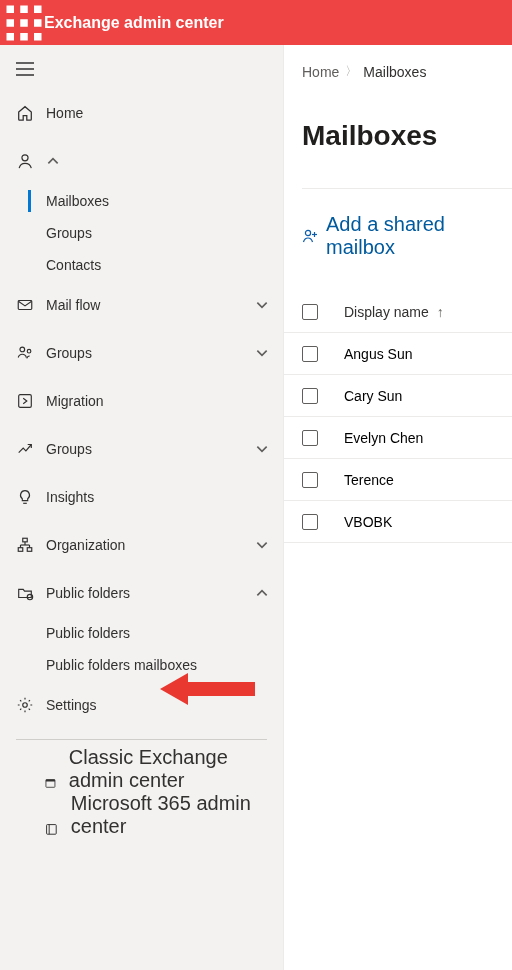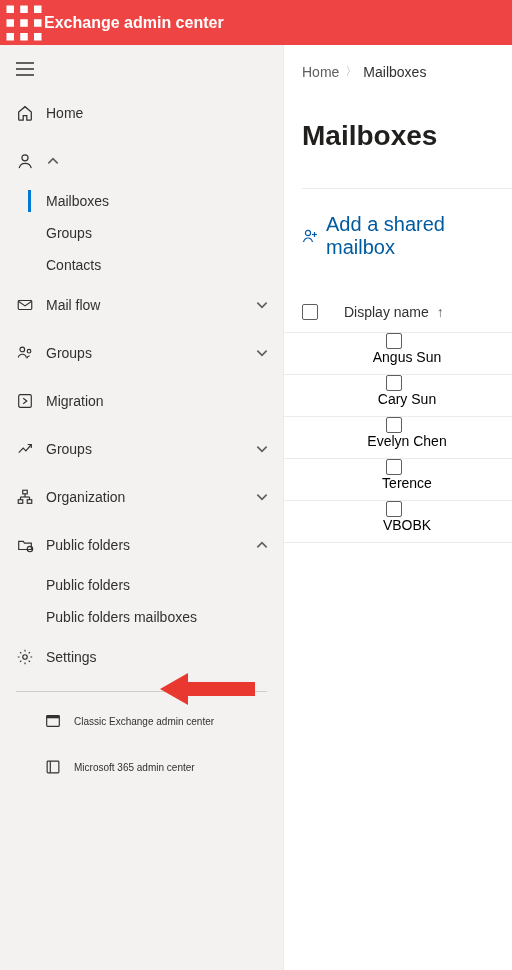--- a/index.html
+++ b/index.html
@@ -33,22 +33,22 @@
     color:#323130; cursor:pointer; position:relative;
   }
   .sub-item.selected::before {
     content:""; position:absolute; left:28px; top:5px; bottom:5px; width:3px;
     background:#0078d4;
   }
   .sub-item.selected { font-weight:400; }
 
   .sb-divider { border-top:1px solid #d0cecb; margin:10px 16px 6px; }
   .link-item {
-    display:flex; align-items:center; height:46px; padding:0 14px 0 16px;
-    font-size:10px; color:#323130; cursor:pointer;margin-left:28px;
+    display:flex; align-items:flex-end; height:46px; padding:0 14px 0 16px;
+    font-size:20px; color:#323130; cursor:pointer;margin-left:28px;
   }
   .link-item .icon { width:18px; height:18px; margin-right:12px; display:flex; align-items:center; justify-content:center; }
 
   
   .main { flex:1; background:#fff; border-left:1px solid #edebe9; padding:12px 0 0 0; overflow:hidden; }
   .breadcrumbs { display:flex; align-items:center; gap:6px; padding:6px 0 0 18px; font-size:14px; color:#605e5c; }
   .breadcrumbs .crumb { cursor:pointer; color:#323130; }
   .breadcrumbs .crumb:first-child { color:#605e5c; }
   .breadcrumbs .sep { color:#a19f9d; font-size:12px; }
   h1.page-title { font-size:28px; font-weight:700; margin:40px 0 0 18px; color:#201f1e; }
@@ -57,21 +57,21 @@
   .toolbar { display:flex; align-items:center; gap:10px; padding:24px 0 16px 18px; }
   .tool-btn { display:flex; align-items:center; gap:8px; color:#005a9e; font-size:20px; cursor:pointer; }
   .tool-btn .icon { width:16px; height:16px; display:flex; }
 
   .table { margin-top:16px; }
   .thead, .trow {
     display:flex; align-items:center; height:42px; border-bottom:1px solid #edebe9;
     padding-left:18px;
   }
   .thead { font-size:13px; color:#323130; font-weight:400; }
-  .trow { font-size:14px;flex-direction:column; }
+  .trow { font-size:14px; }
   .cb { width:42px; display:flex; align-items:center; }
   .cb .box { width:16px; height:16px; border:1px solid #605e5c; border-radius:2px; background:#fff; cursor:pointer; }
   .dn { flex:1; font-size:14px; }
   .sort-arrow { color:#605e5c; margin-left:4px; }
 
   
   .arrow-callout {
     position:absolute; left:160px; top:622px; pointer-events:none;
   }
   .arrow-callout svg { width:95px; height:44px; }
@@ -191,20 +191,29 @@
           </svg>
         </span>
       <span class="label">Groups</span>
       <span class="chev">
           <svg viewBox="0 0 12 12" fill="none" stroke="#605e5c" stroke-width="1.4">
             <polyline points="2,4 6,8 10,4"></polyline>
           </svg>
         </span>
     </div>
 
+    <div class="nav-item top">
+      <span class="icon">
+          <svg viewBox="0 0 20 20" fill="none" stroke="#323130" stroke-width="1.3">
+            <path d="M10 3a5 5 0 0 1 3 9v2H7v-2a5 5 0 0 1 3-9z"></path>
+            <line x1="8" y1="17" x2="12" y2="17"></line>
+          </svg>
+        </span>
+      <span class="label">Insights</span>
+    </div>
 
     <div class="nav-item top">
       <span class="icon">
           <svg viewBox="0 0 20 20" fill="none" stroke="#323130" stroke-width="1.3">
             <rect x="7.5" y="2.5" width="5" height="4"></rect>
             <rect x="2.5" y="13" width="5" height="4"></rect>
             <rect x="12.5" y="13" width="5" height="4"></rect>
             <line x1="10" y1="6.5" x2="10" y2="10"></line>
             <line x1="5" y1="13" x2="5" y2="10"></line>
             <line x1="15" y1="13" x2="15" y2="10"></line>

